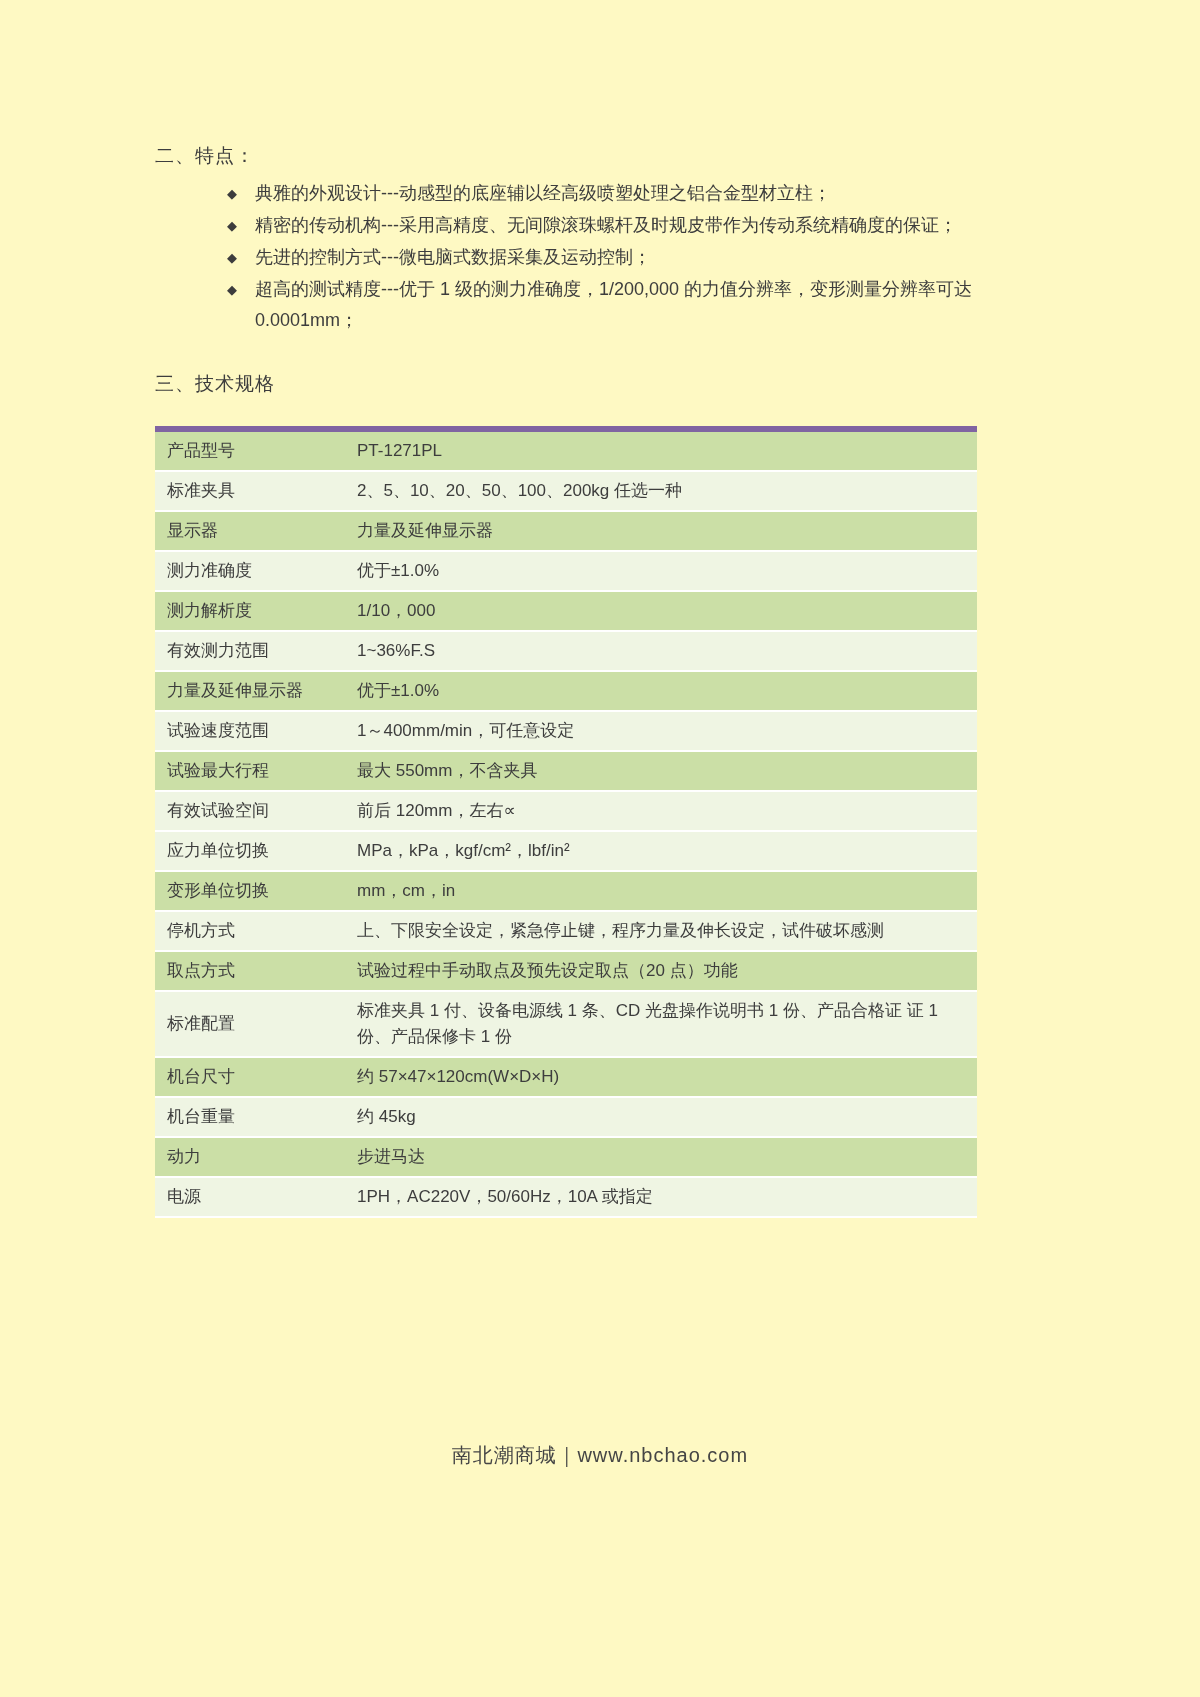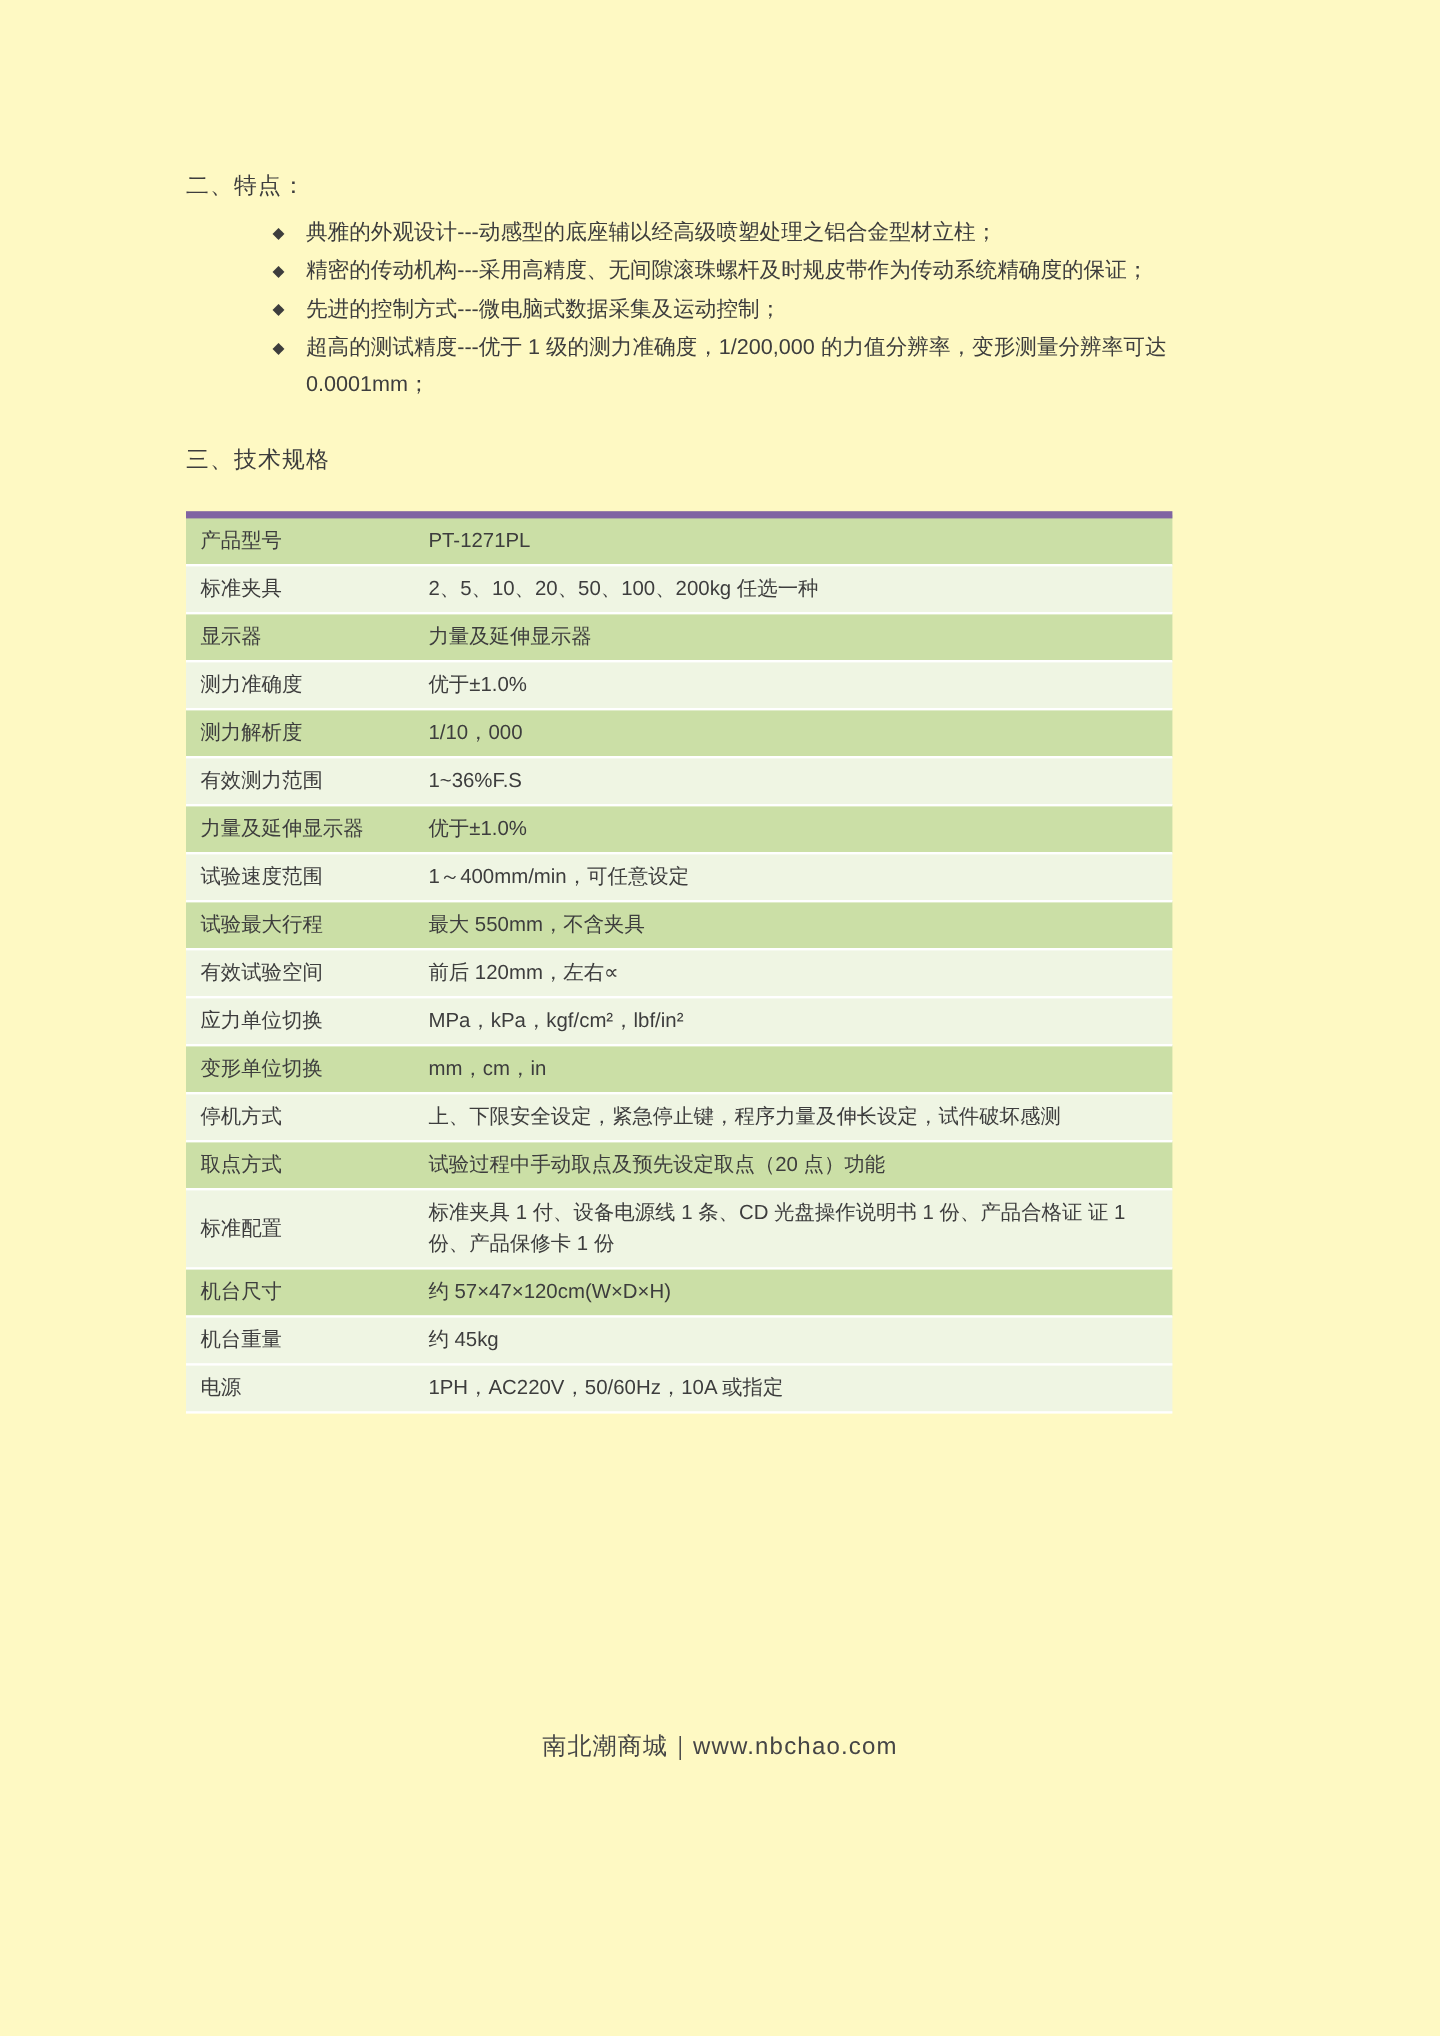--- a/index.html
+++ b/index.html
@@ -169,20 +169,24 @@
           </tr>
           <tr>
             <td class="label" style="background: rgb(203, 223, 166);">机台尺寸</td>
             <td class="value" style="background: rgb(203, 223, 166);">约 57×47×120cm(W×D×H)</td>
           </tr>
           <tr>
             <td class="label" style="background: rgb(239, 245, 227);">机台重量</td>
             <td class="value" style="background: rgb(239, 245, 227);">约 45kg</td>
           </tr>
           <tr>
+            <td class="label" style="background: rgb(203, 223, 166);">动力</td>
+            <td class="value" style="background: rgb(203, 223, 166);">步进马达</td>
+          </tr>
+          <tr>
             <td class="label" style="background: rgb(239, 245, 227);">电源</td>
             <td class="value" style="background: rgb(239, 245, 227);">1PH，AC220V，50/60Hz，10A 或指定</td>
           </tr>
         </tbody>
     </table>
 
   </div>
 
   <div class="footer">南北潮商城｜www.nbchao.com</div>
 </div>

